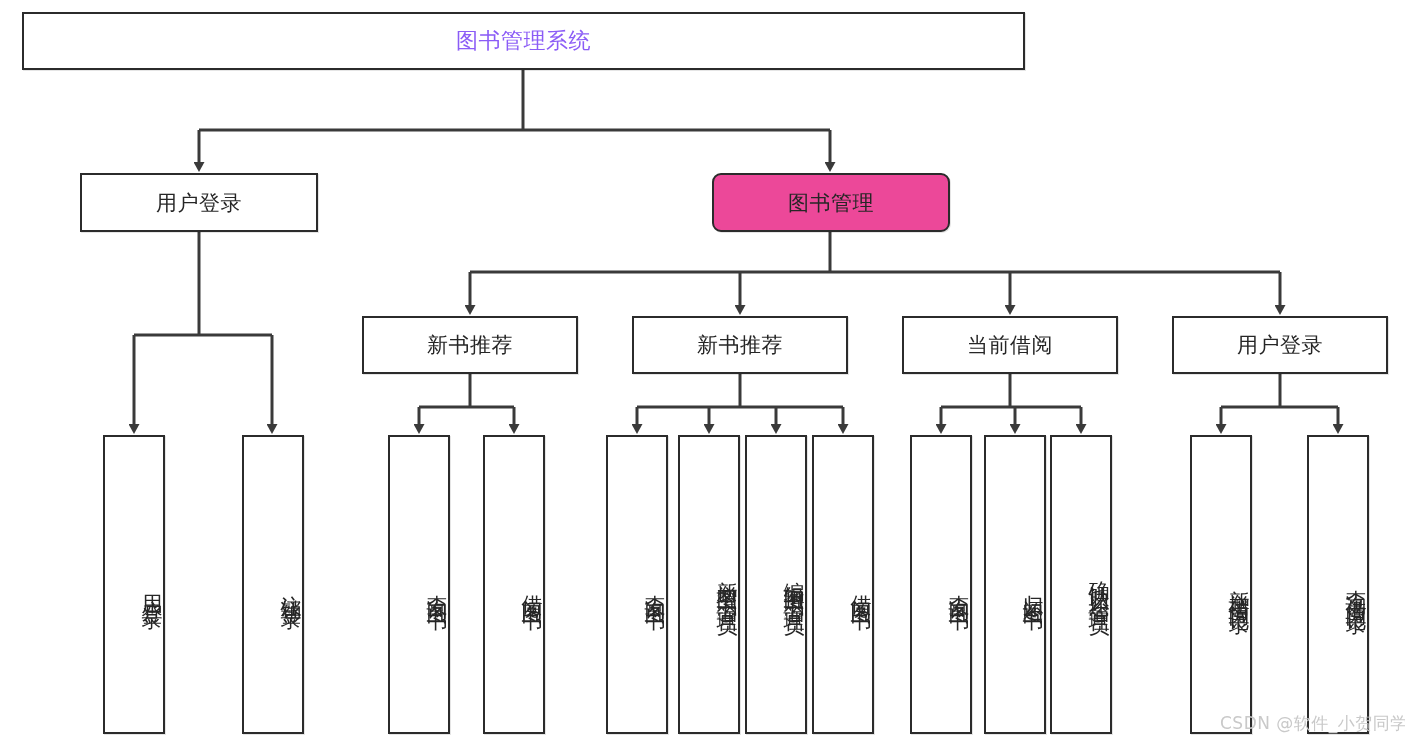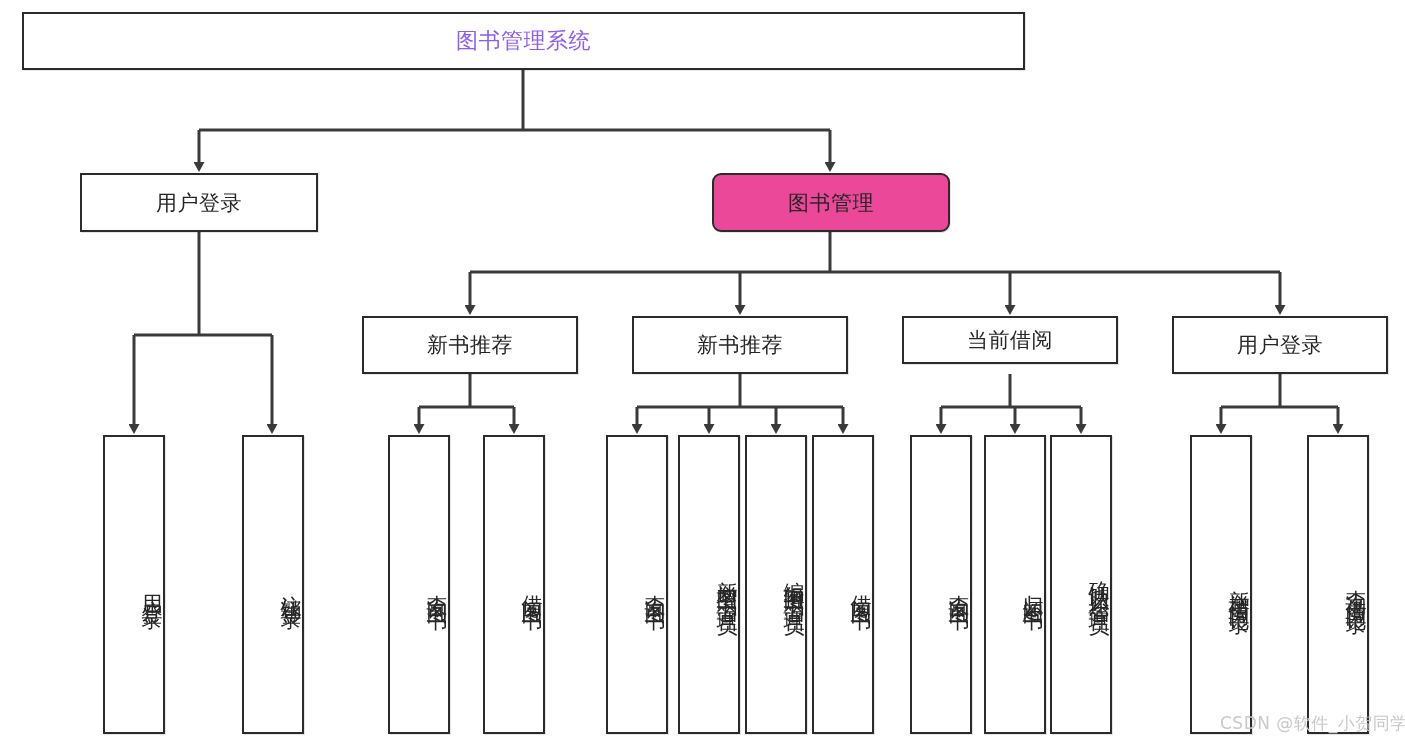--- a/index.html
+++ b/index.html
@@ -124,21 +124,21 @@
     </g>
   </svg>
 
   <div class="node root h" style="left: 22px; top: 12px; width: 1003px; height: 58px; border-color: rgb(43, 43, 43); background: rgb(255, 255, 255); color: #8b5cf6;">图书管理系统</div>
 
   <div class="node h" style="left: 80px; top: 173px; width: 238px; height: 59px; border-color: rgb(43, 43, 43); background: rgb(255, 255, 255); color: rgb(38, 38, 38);">用户登录</div>
   <div class="node h" style="left: 712px; top: 173px; width: 238px; height: 59px; border-color: rgb(43, 43, 43); background: #ec4899; color: rgb(38, 38, 38); border-radius: 9px;">图书管理</div>
 
   <div class="node h" style="left: 362px; top: 316px; width: 216px; height: 58px; border-color: rgb(43, 43, 43); background: rgb(255, 255, 255); color: rgb(38, 38, 38);">新书推荐</div>
   <div class="node h" style="left: 632px; top: 316px; width: 216px; height: 58px; border-color: rgb(43, 43, 43); background: rgb(255, 255, 255); color: rgb(38, 38, 38);">新书推荐</div>
-  <div class="node h" style="left: 902px; top: 316px; width: 216px; height: 48px; border-color: rgb(43, 43, 43); background: rgb(255, 255, 255); color: rgb(38, 38, 38);">当前借阅</div>
+  <div class="node h" style="left: 902px; top: 316px; width: 216px; height: 58px; border-color: rgb(43, 43, 43); background: rgb(255, 255, 255); color: rgb(38, 38, 38);">当前借阅</div>
   <div class="node h" style="left: 1172px; top: 316px; width: 216px; height: 58px; border-color: rgb(43, 43, 43); background: rgb(255, 255, 255); color: rgb(38, 38, 38);">用户登录</div>
 
   <div class="node v" style="left: 103px; top: 435px; width: 62px; height: 299px; border-color: rgb(43, 43, 43); background: rgb(255, 255, 255); color: rgb(38, 38, 38);">
       <span class="vtext">用户登录</span>
     </div>
   <div class="node v" style="left: 242px; top: 435px; width: 62px; height: 299px; border-color: rgb(43, 43, 43); background: rgb(255, 255, 255); color: rgb(38, 38, 38);">
       <span class="vtext">注销登录</span>
     </div>
   <div class="node v" style="left: 388px; top: 435px; width: 62px; height: 299px; border-color: rgb(43, 43, 43); background: rgb(255, 255, 255); color: rgb(38, 38, 38);">
       <span class="vtext">查询图书</span>

